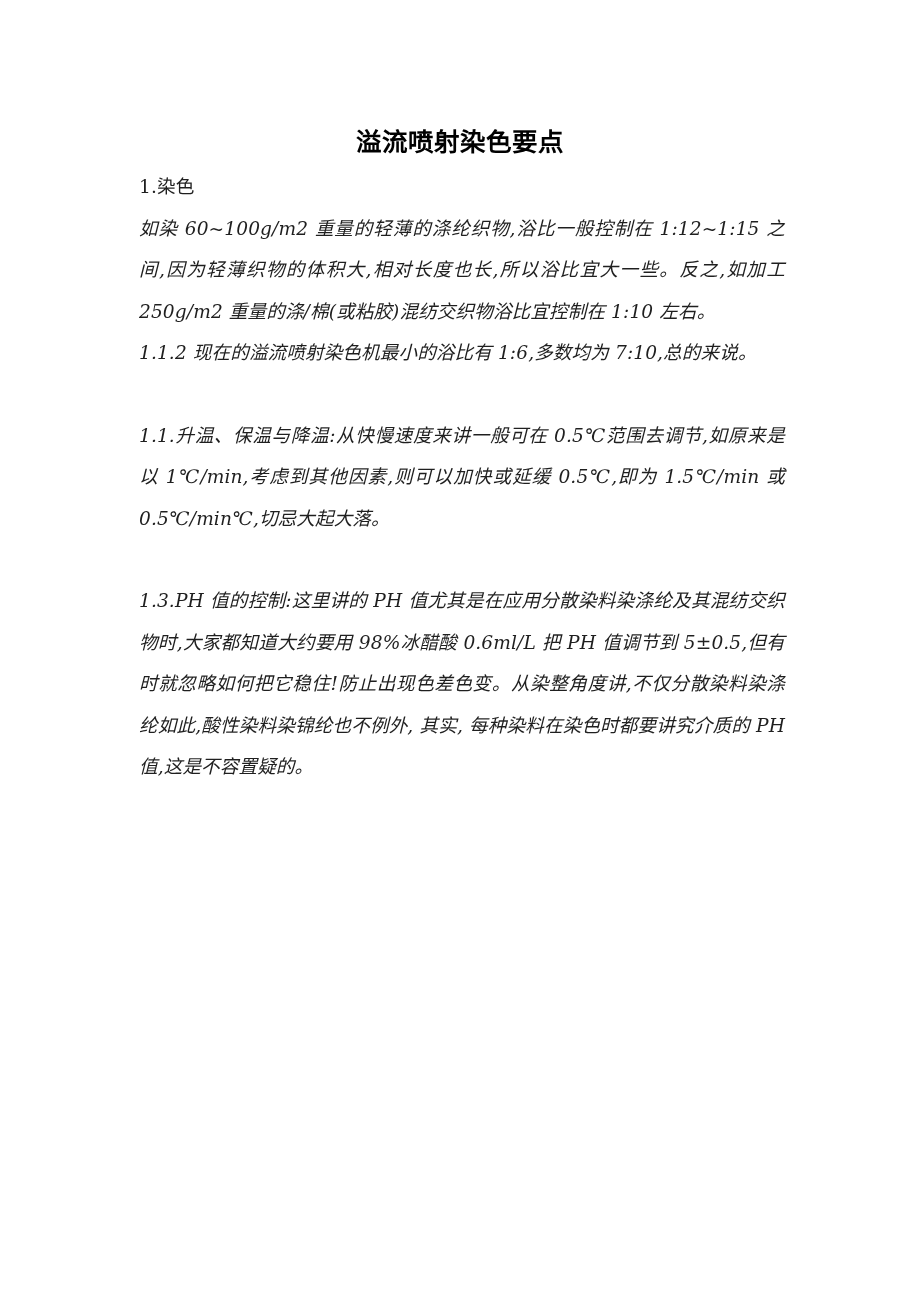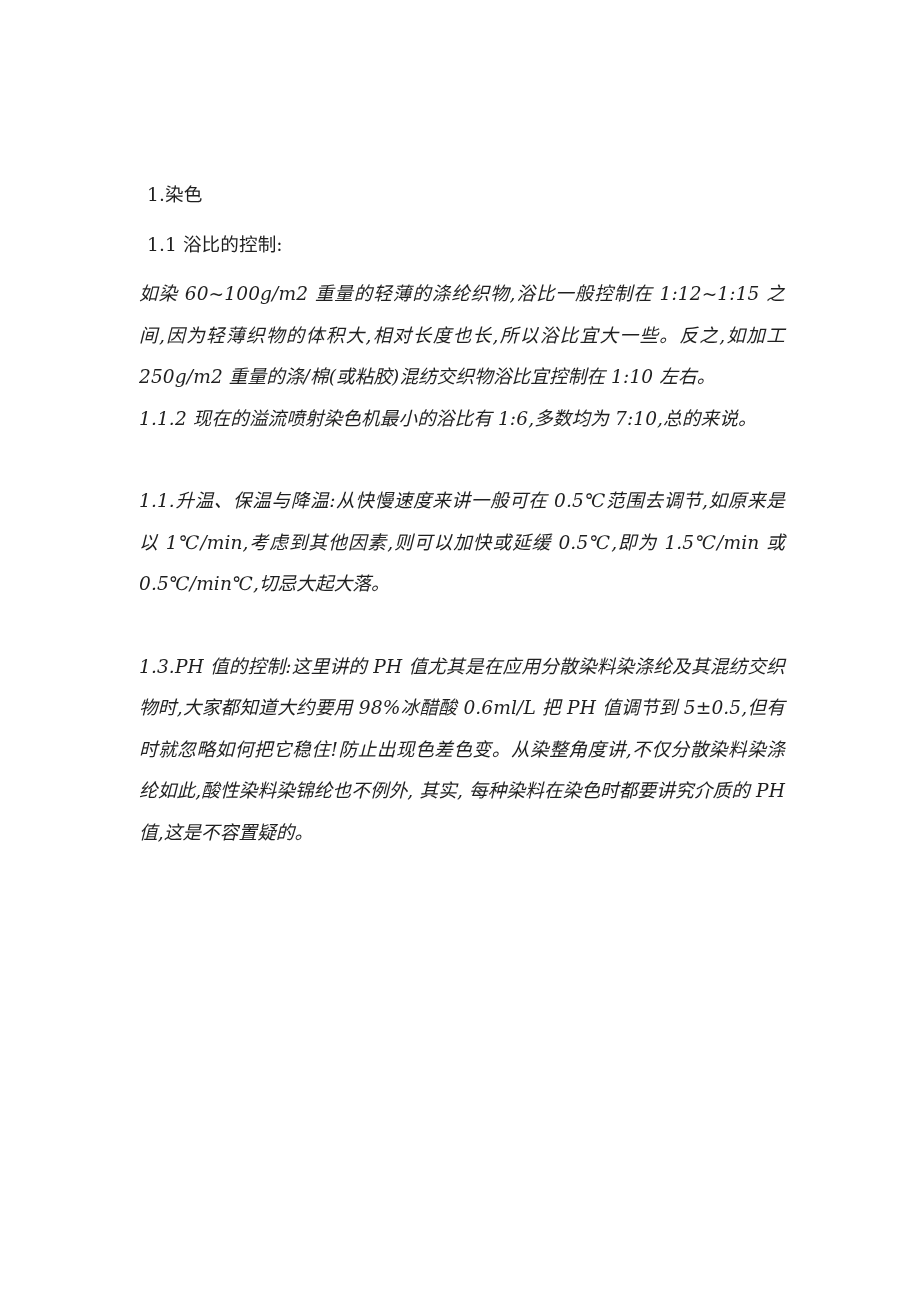--- a/index.html
+++ b/index.html
@@ -61,35 +61,35 @@
 
   
   .para + .para { margin-top: 0; }
   .gap-lg { height: 41px; }
 
   
   .line {
     font-size: 18.6px;
     line-height: 41.5px;
     color: #1f1f1f;
-    margin: 8px;
+    margin: 0;
     letter-spacing: 0.1px;
   }
 </style>
 </head>
 <body>
 
 <div class="page">
 
+  <h1 class="doc-title">溢流喷射染色要点</h1>
 
   <div class="body-block">
 
     <p class="line">1.染色</p>
 
-    <p class="line">1.1 浴比的控制:</p>
 
     <p class="para">如染 60~100g/m2 重量的轻薄的涤纶织物,浴比一般控制在 1:12~1:15 之间,因为轻薄织物的体积大,相对长度也长,所以浴比宜大一些。反之,如加工 250g/m2 重量的涤/棉(或粘胶)混纺交织物浴比宜控制在 1:10 左右。</p>
 
 
     <p class="para">1.1.2 现在的溢流喷射染色机最小的浴比有 1:6,多数均为 7:10,总的来说。</p>
 
     <div class="gap-lg"></div>
 
     <p class="para">1.1.升温、保温与降温:从快慢速度来讲一般可在 0.5℃范围去调节,如原来是以 1℃/min,考虑到其他因素,则可以加快或延缓 0.5℃,即为 1.5℃/min 或 0.5℃/min℃,切忌大起大落。</p>
 

